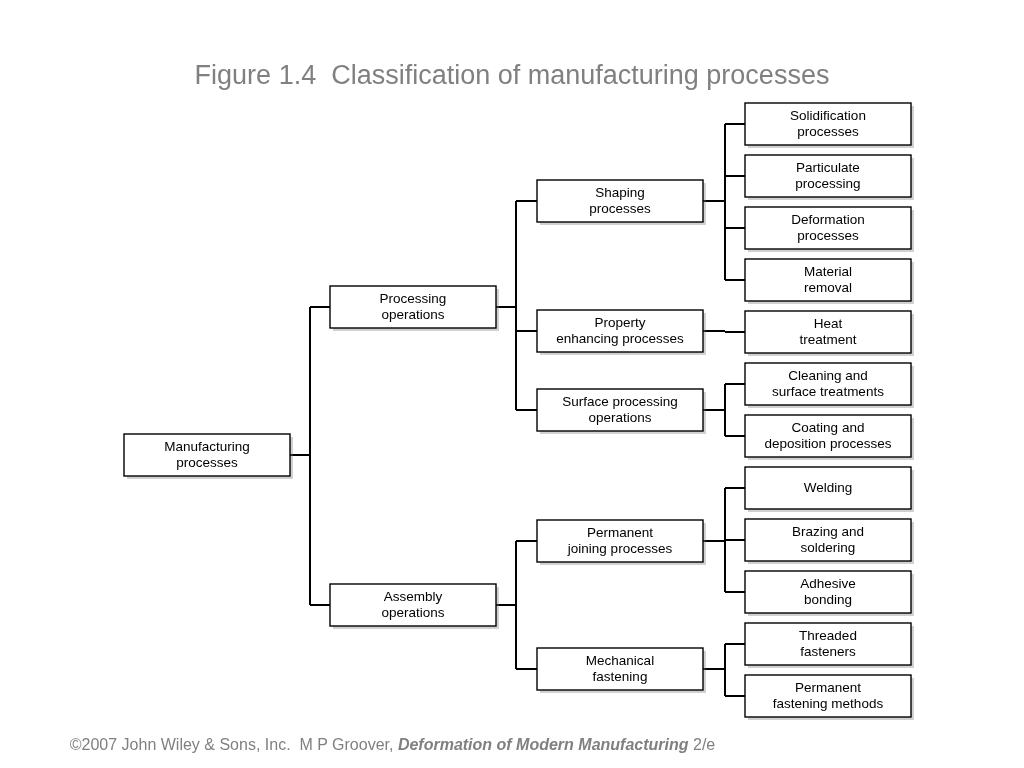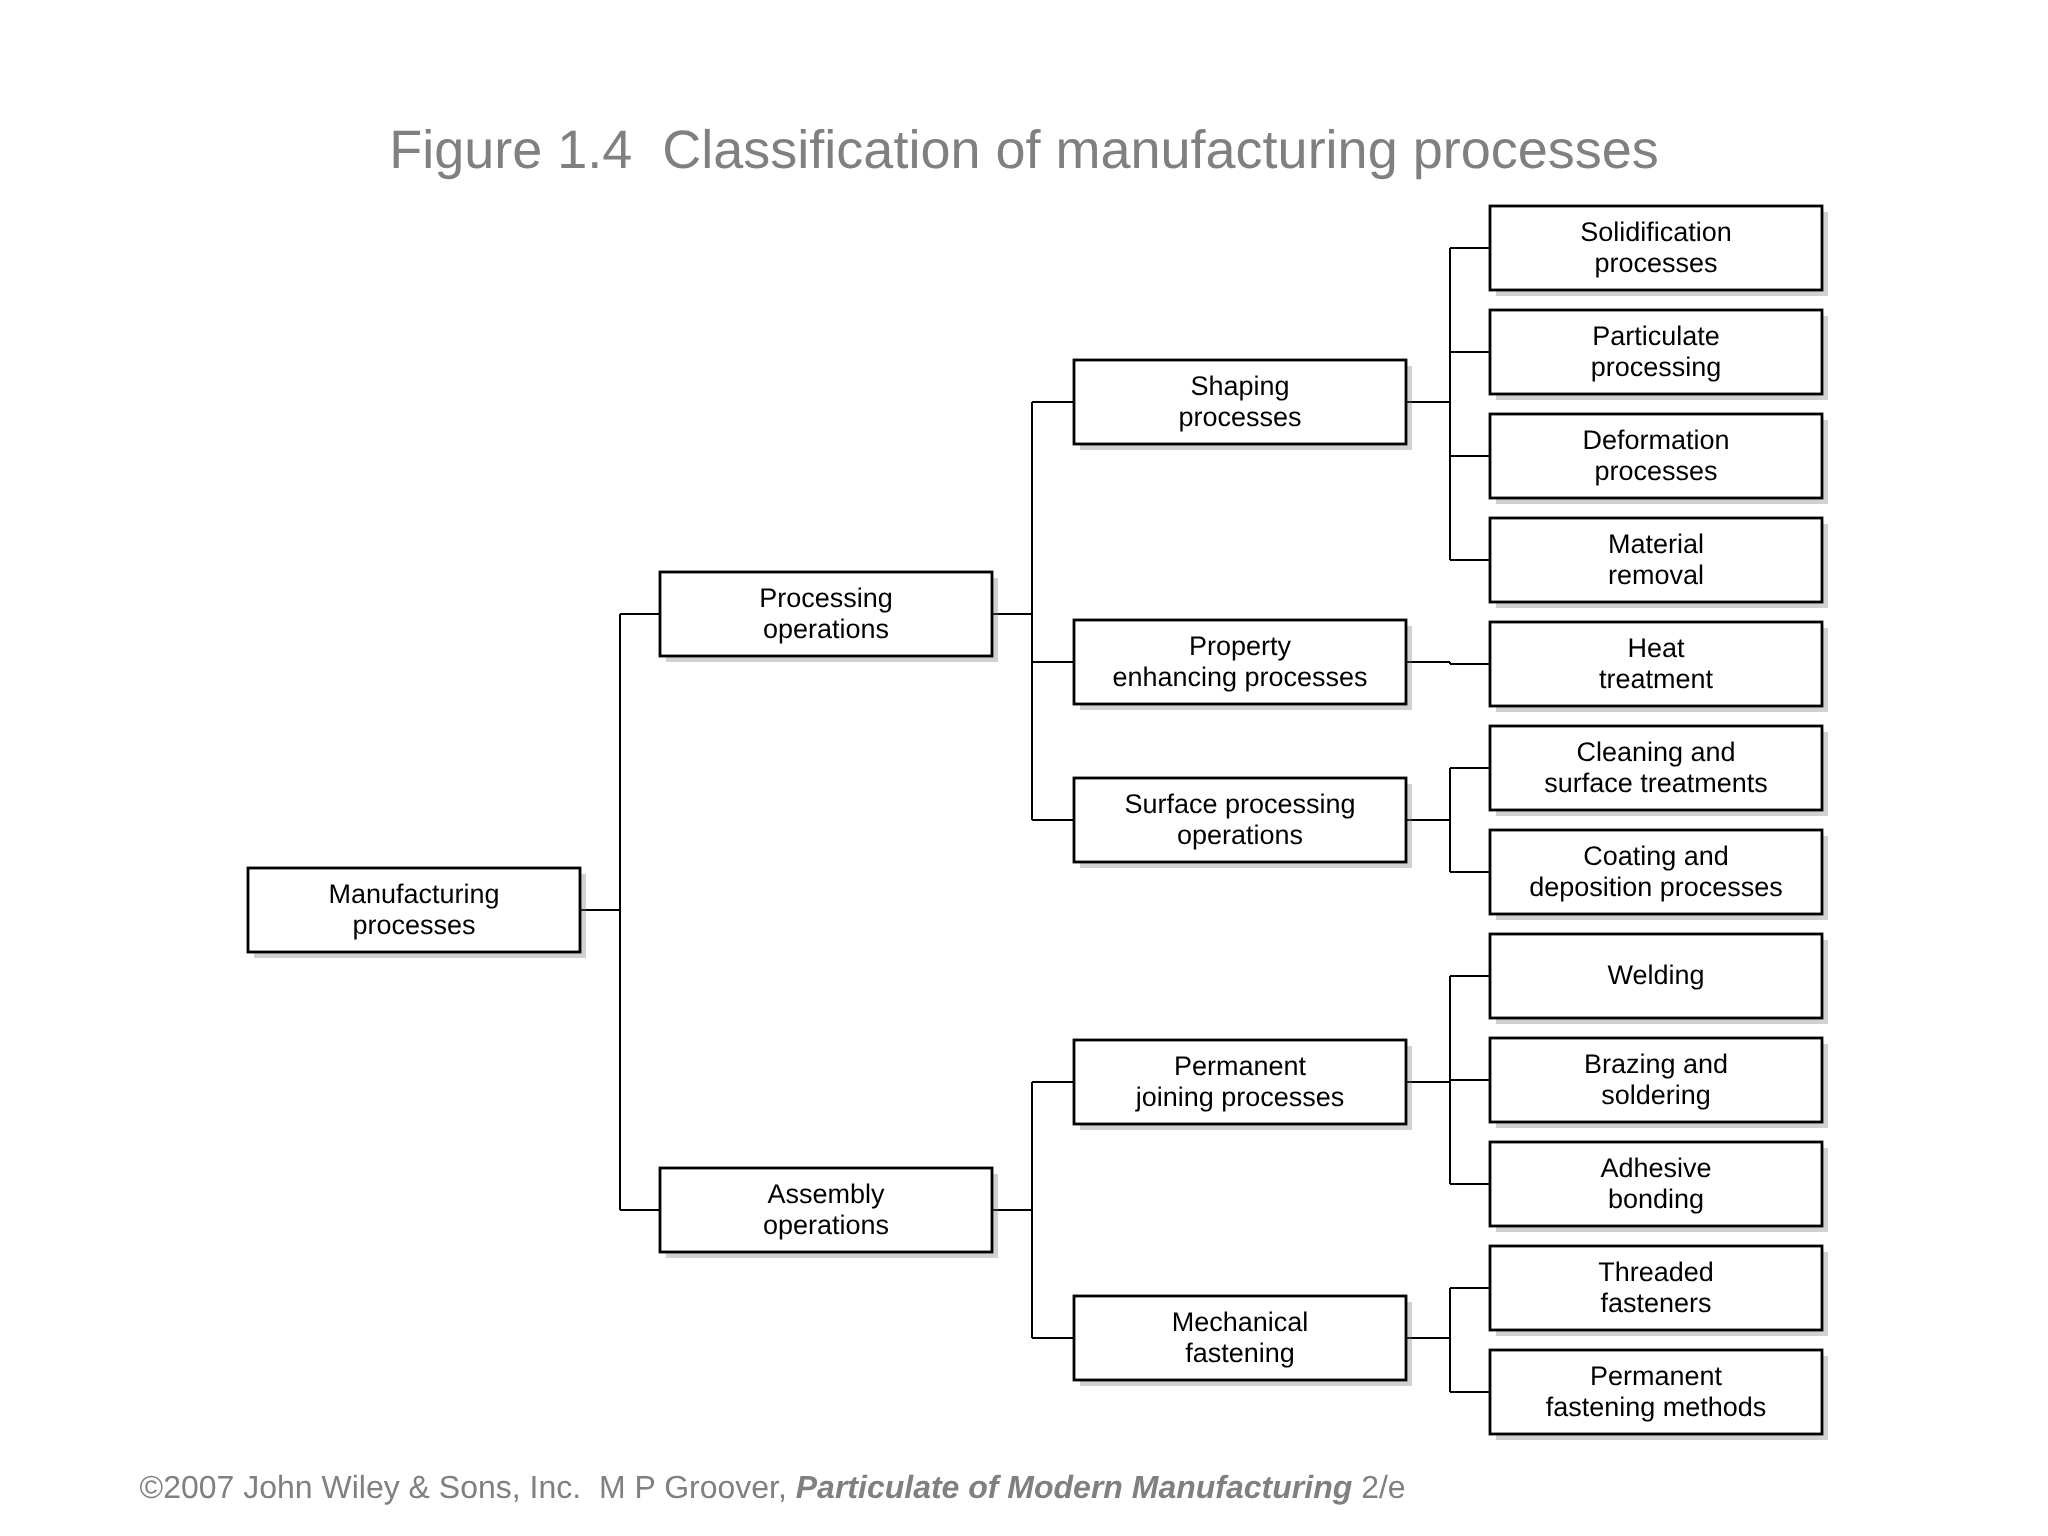--- a/index.html
+++ b/index.html
@@ -221,16 +221,16 @@
         </g>
         <g>
           <rect x="748" y="678" width="166" height="42" class="node-shadow" opacity="0.35"></rect>
           <rect x="745" y="675" width="166" height="42" class="node-box" fill="#ffffff" stroke="#000000"></rect>
           <text x="828" y="688.25" class="node-label"><tspan x="828" dy="0">Permanent</tspan><tspan x="828" dy="15.5">fastening methods</tspan></text>
         </g>
       </g>
   </svg>
 
   <div id="footer">
-    <span>©2007 John Wiley &amp; Sons, Inc.  M P Groover, </span><span class="book-title">Particulate of Modern Manufacturing</span><span> 2/e</span>
+    <span>©2007 John Wiley &amp; Sons, Inc.  M P Groover, </span><span class="book-title">Deformation of Modern Manufacturing</span><span> 2/e</span>
   </div>
 
 </div>
 
 </body></html>

